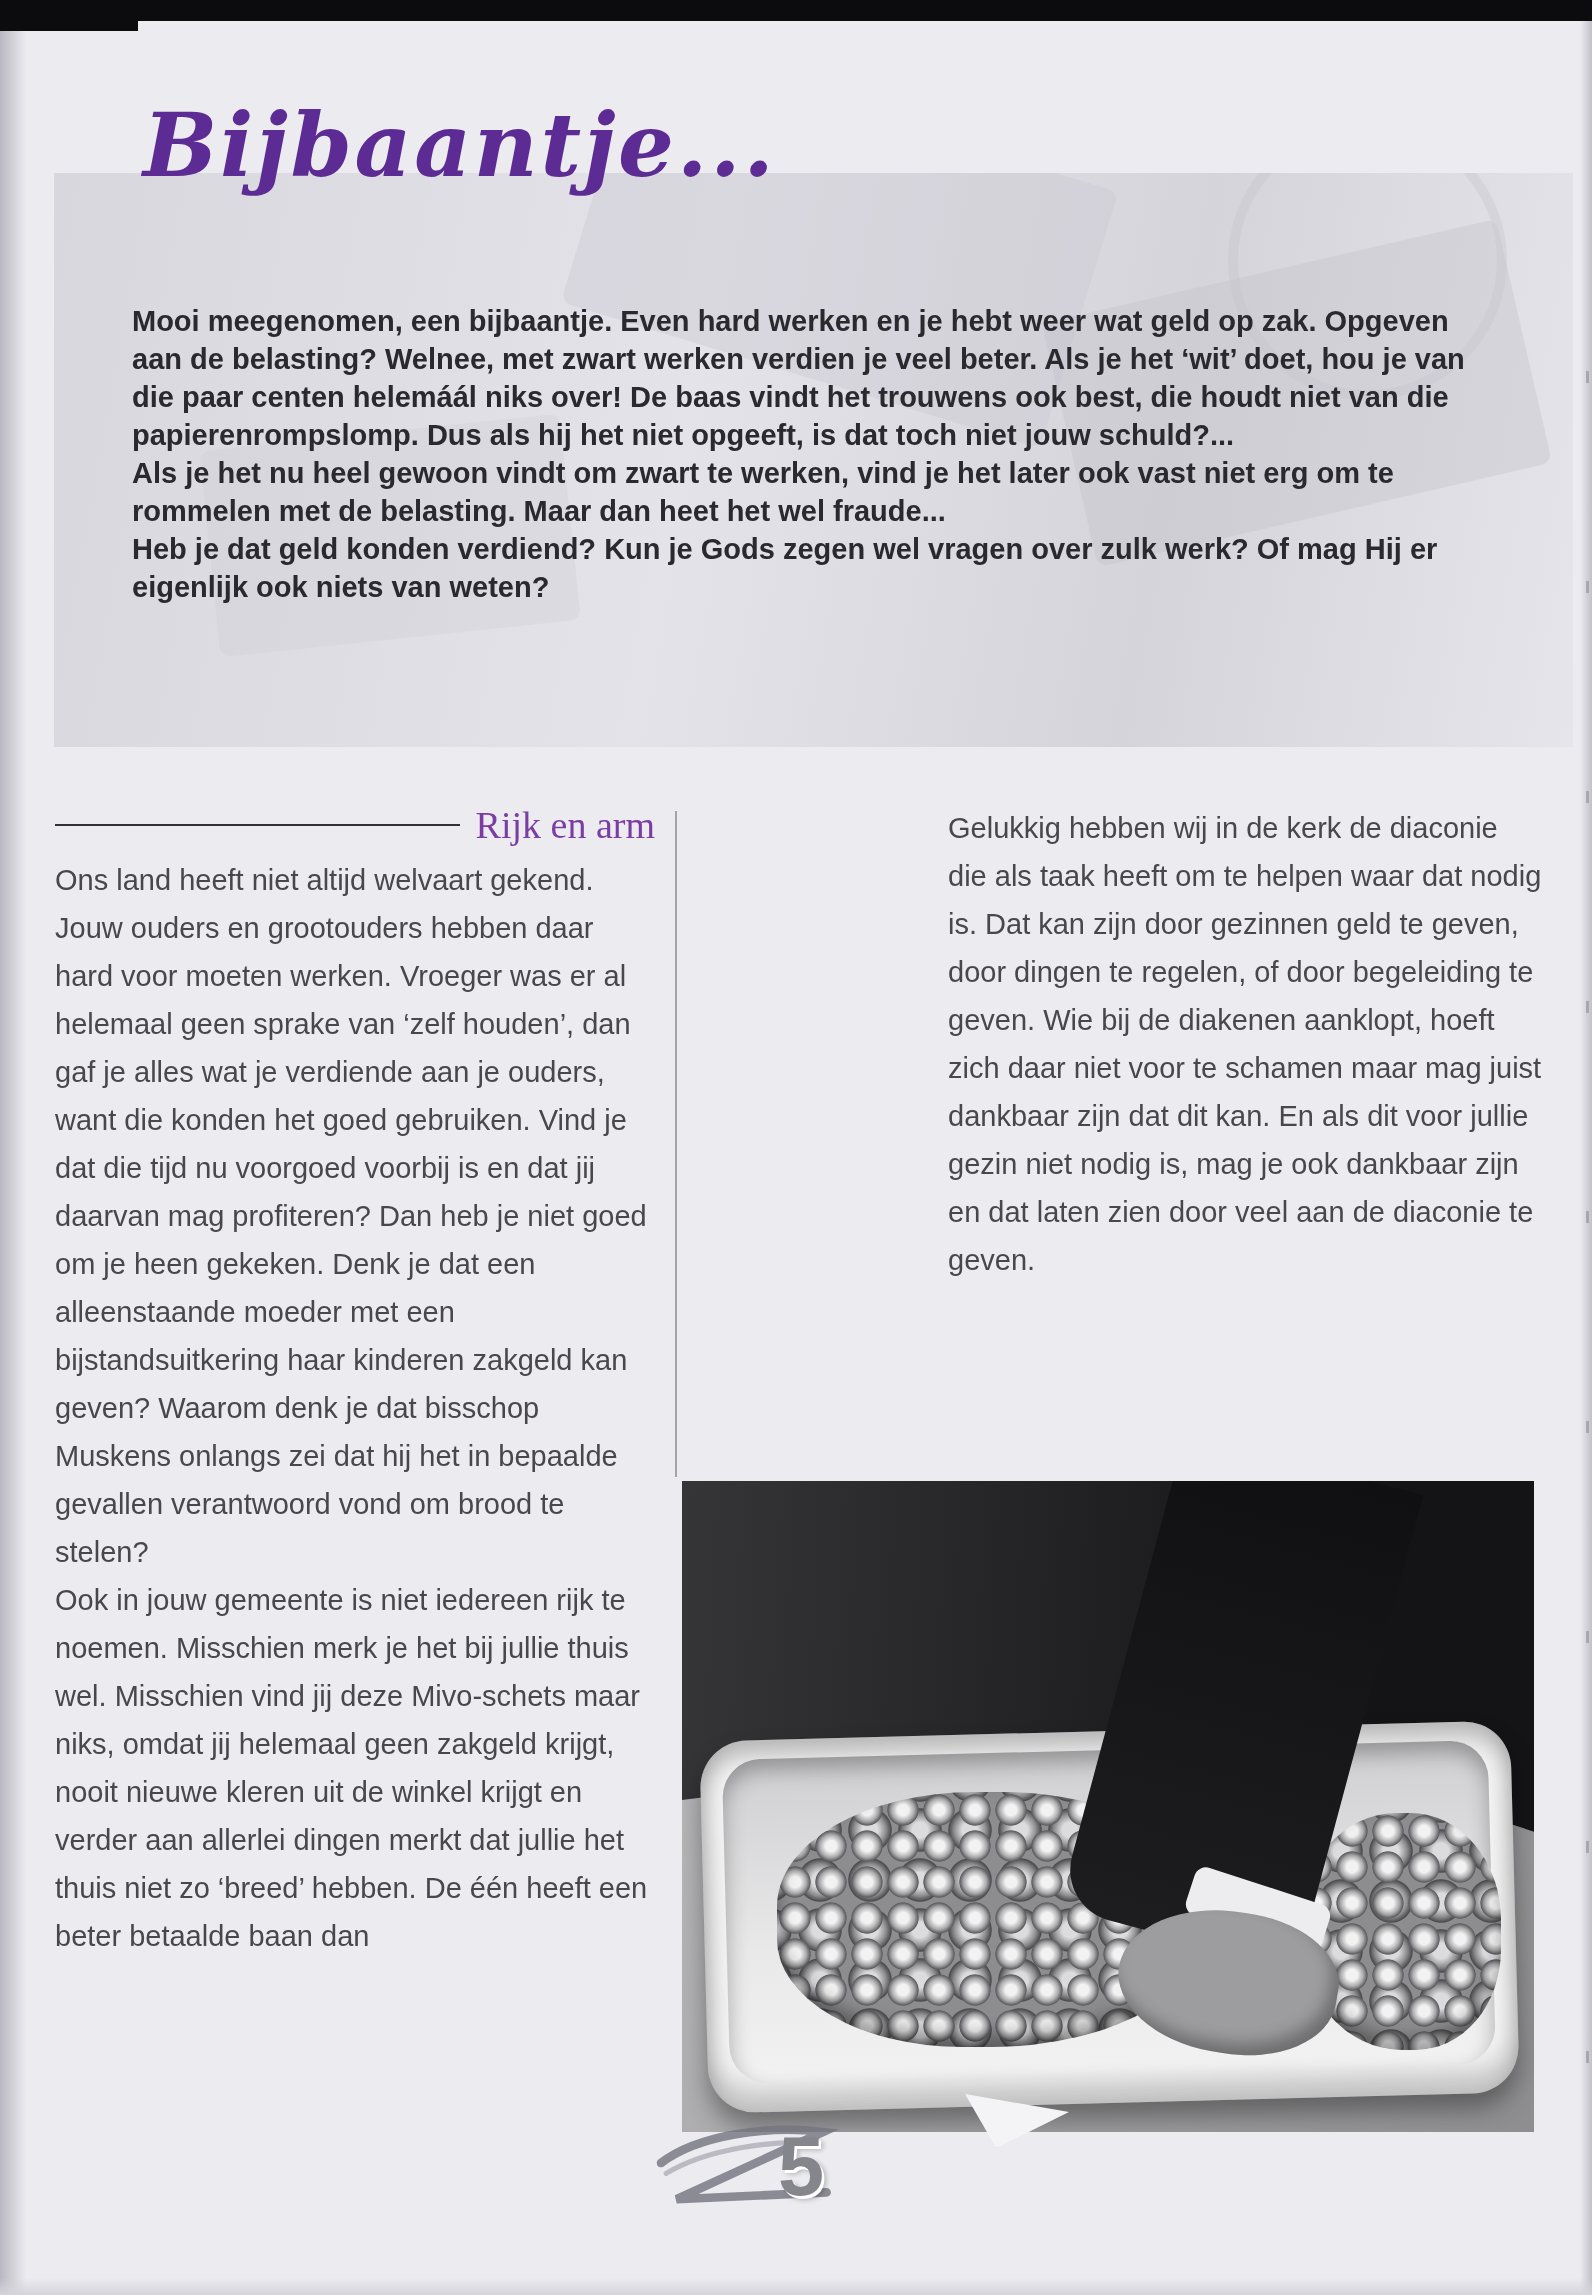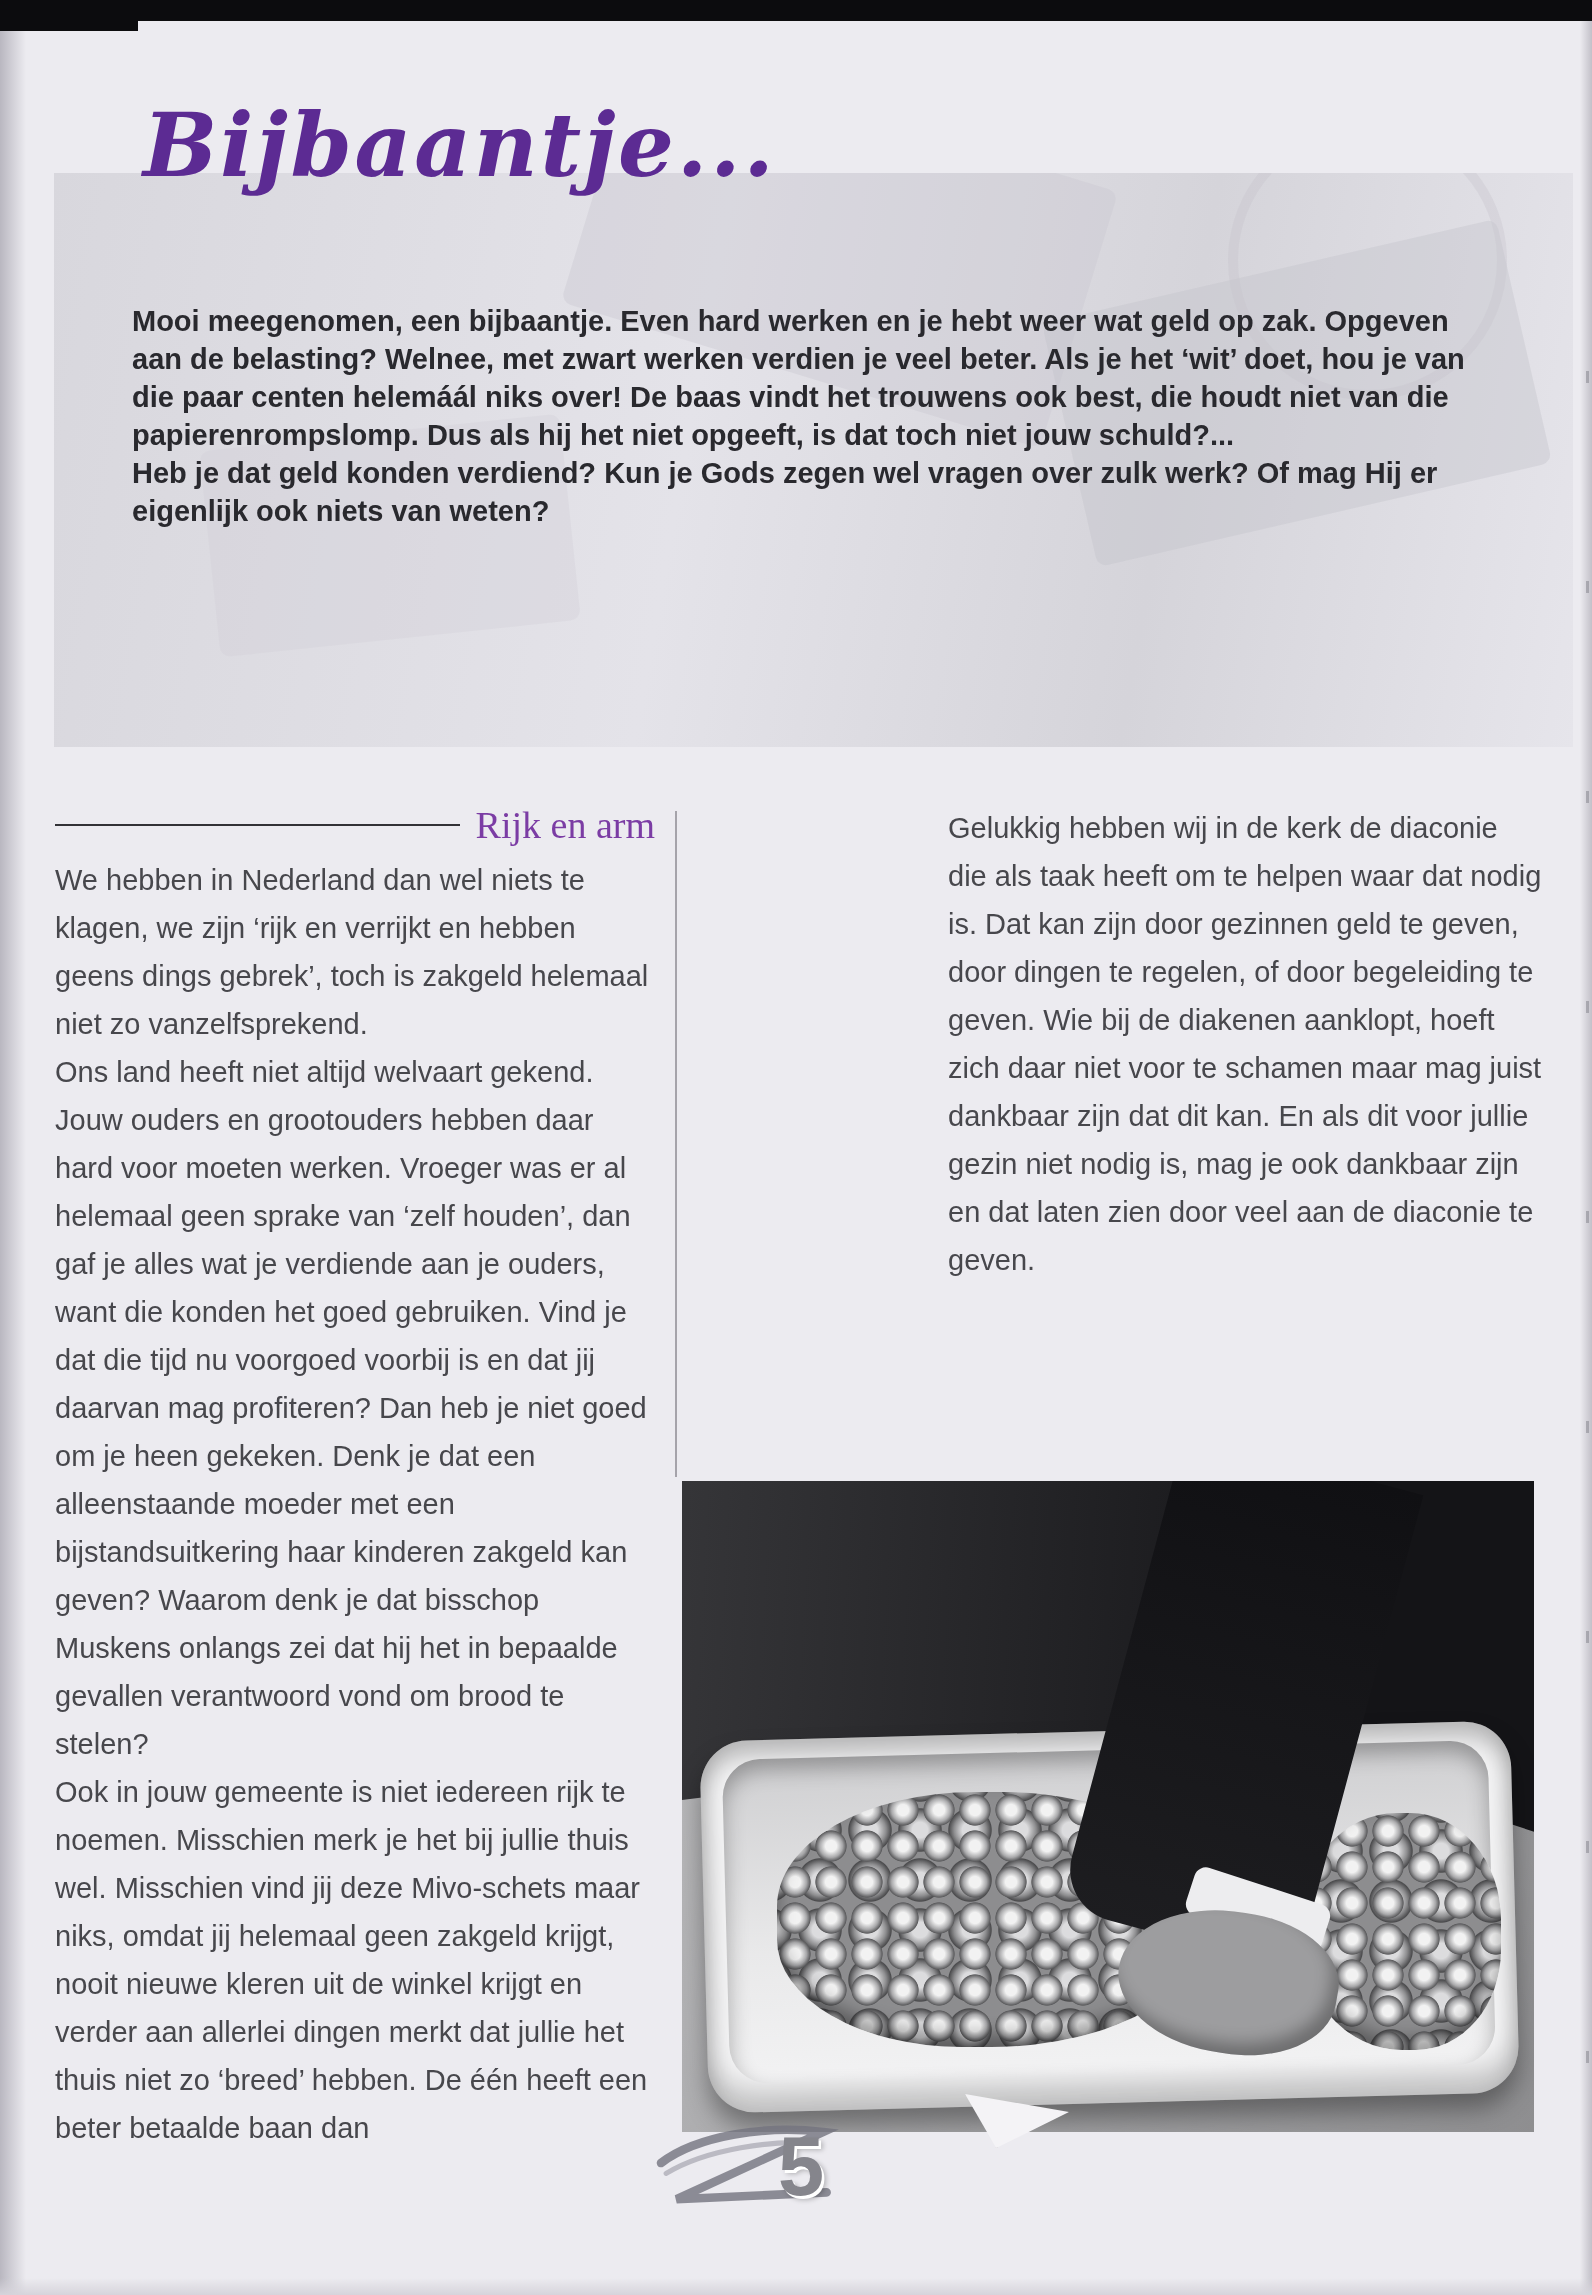--- a/index.html
+++ b/index.html
@@ -115,32 +115,32 @@
 
 <h1 class="title">Bijbaantje...</h1>
 
 <div class="intro-banner">
   <div class="note note1"></div>
   <div class="note note2"></div>
   <div class="note note3"></div>
   <div class="note note4"></div>
   <div class="intro-text">
     <p>Mooi meegenomen, een bijbaantje. Even hard werken en je hebt weer wat geld op zak. Opgeven aan de belasting? Welnee, met zwart werken verdien je veel beter. Als je het ‘wit’ doet, hou je van die paar centen helemáál niks over! De baas vindt het trouwens ook best, die houdt niet van die papierenrompslomp. Dus als hij het niet opgeeft, is dat toch niet jouw schuld?...</p>
+    <p>Als je het nu heel gewoon vindt om zwart te werken, vind je het later ook vast niet erg om te rommelen met de belasting. Maar dan heet het wel fraude...</p>
     <p>Heb je dat geld konden verdiend? Kun je Gods zegen wel vragen over zulk werk? Of mag Hij er eigenlijk ook niets van weten?</p>
   </div>
 </div>
 
 <div class="col-divider"></div>
 
 <div class="left-col">
   <div class="heading-row">
     <span class="heading-rule"></span>
     <span class="section-heading">Rijk en arm</span>
   </div>
-  <p>We hebben in Nederland dan wel niets te klagen, we zijn ‘rijk en verrijkt en hebben geens dings gebrek’, toch is zakgeld helemaal niet zo vanzelfsprekend.</p>
   <p>Ons land heeft niet altijd welvaart gekend. Jouw ouders en grootouders hebben daar hard voor moeten werken. Vroeger was er al helemaal geen sprake van ‘zelf houden’, dan gaf je alles wat je verdiende aan je ouders, want die konden het goed gebruiken. Vind je dat die tijd nu voorgoed voorbij is en dat jij daarvan mag profiteren? Dan heb je niet goed om je heen gekeken. Denk je dat een alleenstaande moeder met een bijstandsuitkering haar kinderen zakgeld kan geven? Waarom denk je dat bisschop Muskens onlangs zei dat hij het in bepaalde gevallen verantwoord vond om brood te stelen?</p>
   <p>Ook in jouw gemeente is niet iedereen rijk te noemen. Misschien merk je het bij jullie thuis wel. Misschien vind jij deze Mivo-schets maar niks, omdat jij helemaal geen zakgeld krijgt, nooit nieuwe kleren uit de winkel krijgt en verder aan allerlei dingen merkt dat jullie het thuis niet zo ‘breed’ hebben. De één heeft een beter betaalde baan dan</p>
 </div>
 
 <div class="right-col">
   <p>Gelukkig hebben wij in de kerk de diaconie die als taak heeft om te helpen waar dat nodig is. Dat kan zijn door gezinnen geld te geven, door dingen te regelen, of door begeleiding te geven. Wie bij de diakenen aanklopt, hoeft zich daar niet voor te schamen maar mag juist dankbaar zijn dat dit kan. En als dit voor jullie gezin niet nodig is, mag je ook dankbaar zijn en dat laten zien door veel aan de diaconie te geven.</p>
 </div>
 
 <div class="photo">
   <div class="ph-clothing"></div>

